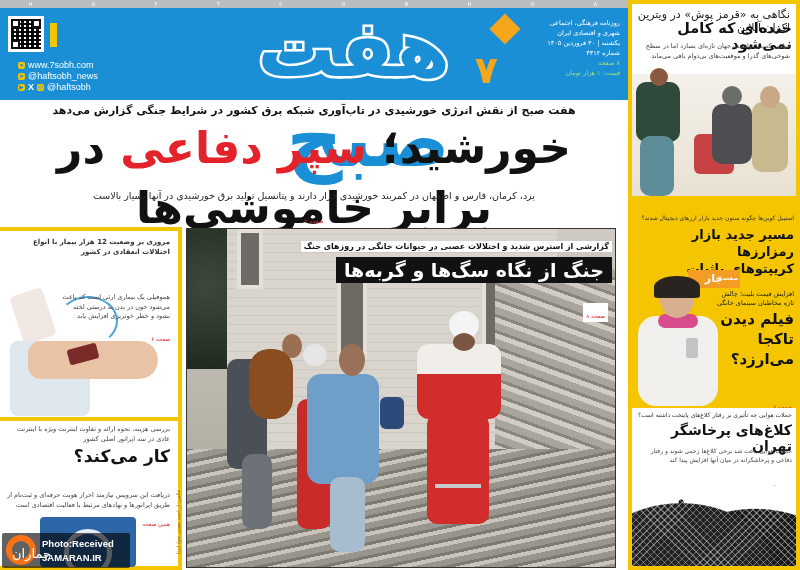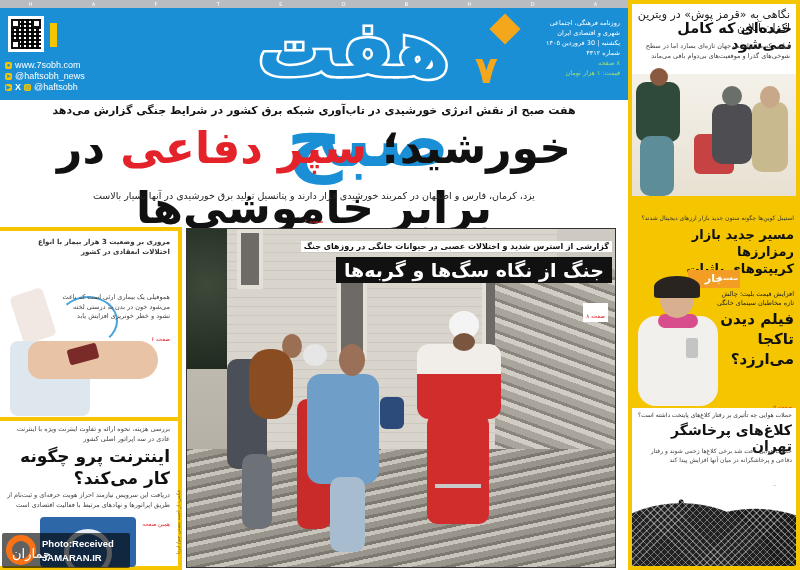--- a/index.html
+++ b/index.html
@@ -10,21 +10,21 @@
   .topstrip { position: absolute; left: 0; top: 0; width: 628px; height: 8px; background: #b9bdc2; display: flex; justify-content: space-around; align-items: center; }
   .topstrip span { font-size: 5px; color: #fff; letter-spacing: 2px; }
   .masthead { position: absolute; left: 0; top: 8px; width: 628px; height: 92px; background: #1a8fd6; }
   .qr { position: absolute; left: 8px; top: 8px; width: 36px; height: 36px; background: #fff; border: 3px solid #fff; }
   .qr-inner { width: 100%; height: 100%; background:
       repeating-linear-gradient(90deg, #111 0 3px, #fff 3px 5px),
       repeating-linear-gradient(0deg, #111 0 2px, #fff 2px 4px);
       background-blend-mode: multiply; position: relative; }
   .qr-corner { position: absolute; width: 9px; height: 9px; border: 2px solid #111; background: #fff; }
   .qr-tag { position: absolute; left: 50px; top: 15px; width: 7px; height: 24px; background: #f5c600; }
-  .social { position: absolute; left: 5px; top: 52px; font-family: "Liberation Sans", sans-serif; font-size: 9px; color: #fff; line-height: 11px; }
+  .social { position: absolute; left: 18px; top: 52px; font-family: "Liberation Sans", sans-serif; font-size: 9px; color: #fff; line-height: 11px; }
   .social .row { display: flex; align-items: center; gap: 3px; }
   .social .ic { display: inline-block; width: 7px; height: 7px; border-radius: 2px; background: #f5c600; font-size: 6px; color: #1a8fd6; text-align: center; line-height: 7px; }
   .logo { position: absolute; left: 140px; top: 4px; width: 380px; height: 86px; }
   .logo-text { position: absolute; right: 70px; top: -8px; font-family: "DejaVu Sans", sans-serif; font-weight: bold; font-size: 78px; color: #1a8fd6; -webkit-text-stroke: 5px #fff; paint-order: stroke fill; direction: rtl; letter-spacing: -2px; }
   .logo-seven { position: absolute; right: 22px; top: 36px; font-size: 38px; font-weight: bold; color: #f5a71c; font-family: "DejaVu Sans", sans-serif; }
   .logo-diamond { position: absolute; right: 4px; top: 6px; width: 22px; height: 22px; background: #f5a71c; transform: rotate(45deg); }
   .meta { position: absolute; right: 8px; top: 10px; width: 100px; text-align: right; direction: rtl; color: #fff; font-size: 6.5px; line-height: 10px; }
   .meta .green { color: #9fe07a; }
 
   
@@ -148,21 +148,21 @@
 
   <div class="logo">
     <div class="logo-diamond"></div>
     <div class="logo-text">هفت صبح</div>
     <div class="logo-seven">۷</div>
   </div>
 
   <div class="meta">
     <div>روزنامه فرهنگی، اجتماعی</div>
     <div>شهری و اقتصادی ایران</div>
-    <div>یکشنبه | 30 فروردین ۱۴۰۵</div>
+    <div>یکشنبه | ۳۰ فروردین ۱۴۰۵</div>
     <div>شماره ۴۳۱۲</div>
     <div class="green">۸ صفحه</div>
     <div class="green">قیمت: ۱ هزار تومان</div>
   </div>
 </div>
 
 <div class="kicker">هفت صبح از نقش انرژی خورشیدی در تاب‌آوری شبکه برق کشور در شرایط جنگی گزارش می‌دهد</div>
 <div class="headline">
   <span>خورشید؛ </span><span class="red">سپر دفاعی</span><span> در برابر خاموشی‌ها</span>
 </div>
@@ -171,29 +171,28 @@
 
 <div class="leftcol">
   <div class="lc-box1">
     <div class="arm">
       <div class="arm-bag"></div>
       <div class="arm-sleeve"></div>
       <div class="arm-shape"></div>
       <div class="arm-blood"></div>
       <div class="arm-tube"></div>
     </div>
-    <div class="lc-kicker">مروری بر وضعیت 3 هزار بیمار با انواع اختلالات انعقادی در کشور</div>
+    <div class="lc-kicker">مروری بر وضعیت 12 هزار بیمار با انواع اختلالات انعقادی در کشور</div>
     <div class="lc-body">هموفیلی یک بیماری ارثی است که باعث می‌شود خون در بدن به درستی لخته نشود و خطر خونریزی افزایش یابد</div>
     <div class="lc-ref1"><span class="pageref">صفحه ۶</span></div>
   </div>
   <div class="lc-divider"></div>
   <div class="lc-box2">
     <div class="lc2-kicker">بررسی هزینه، نحوه ارائه و تفاوت اینترنت ویژه با اینترنت عادی در سه اپراتور اصلی کشور</div>
     <div class="lc2-title">
-      <div>اینترنت پرو چگونه</div>
       <div>کار می‌کند؟</div>
     </div>
     <div class="lc2-body">دریافت این سرویس نیازمند احراز هویت حرفه‌ای و ثبت‌نام از طریق اپراتورها و نهادهای مرتبط با فعالیت اقتصادی است</div>
     <div class="lc2-ref"><span class="pageref">همین صفحه</span></div>
     <div class="ipad">
       <div class="ipad-wifi"></div>
     </div>
   </div>
 </div>
 

